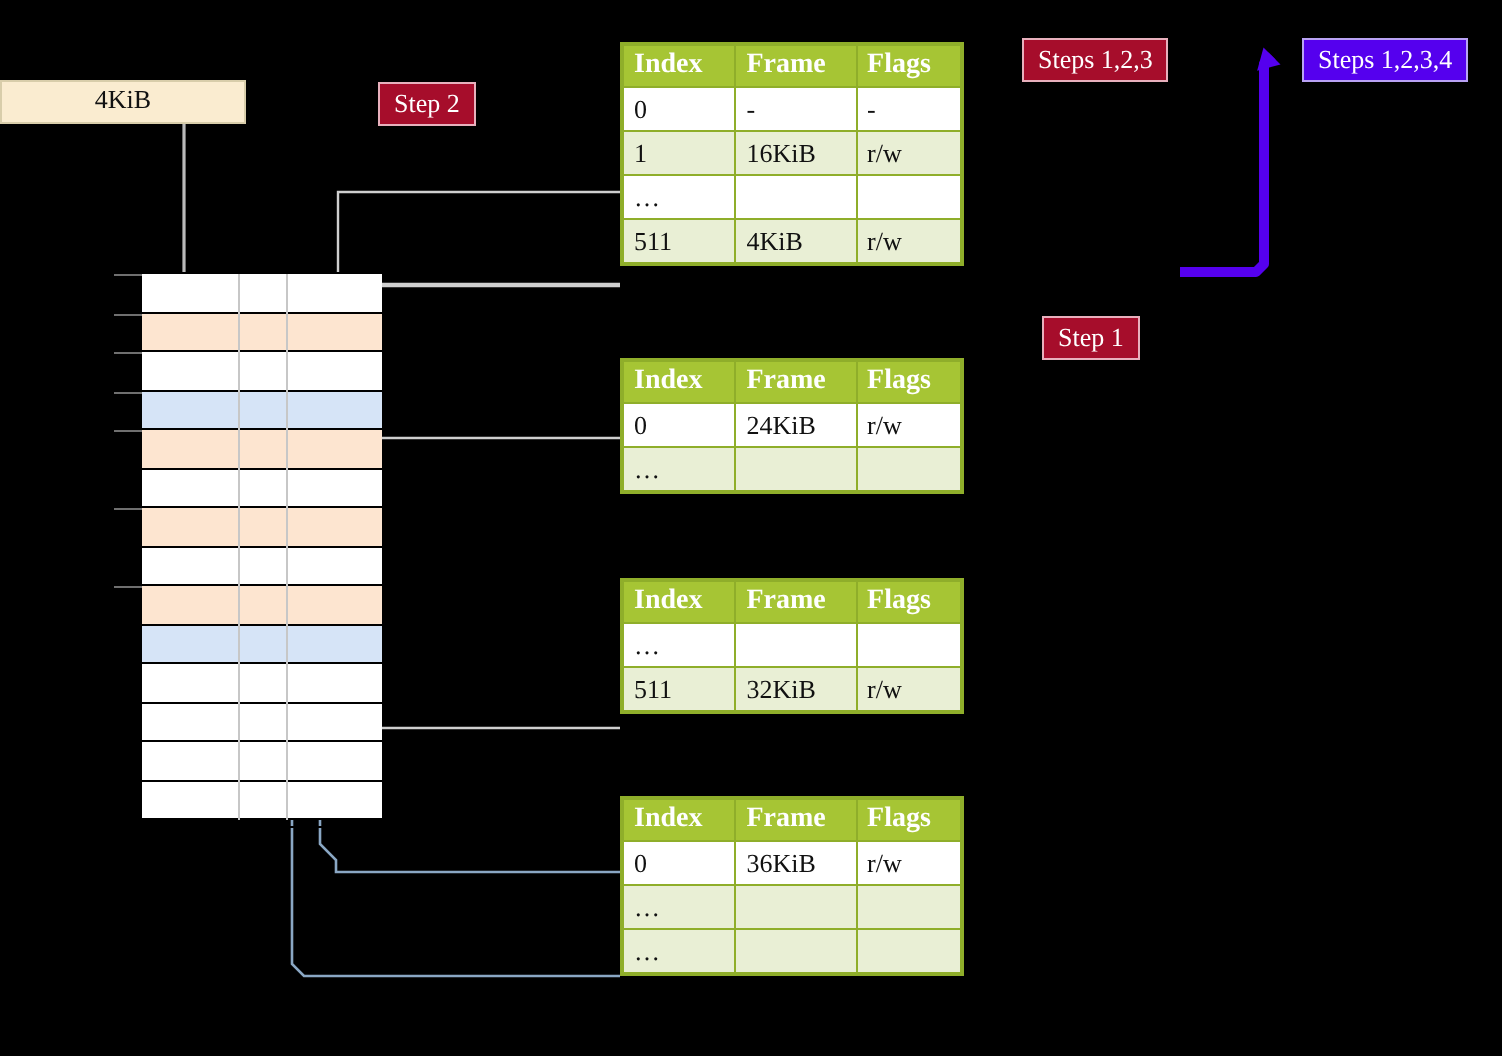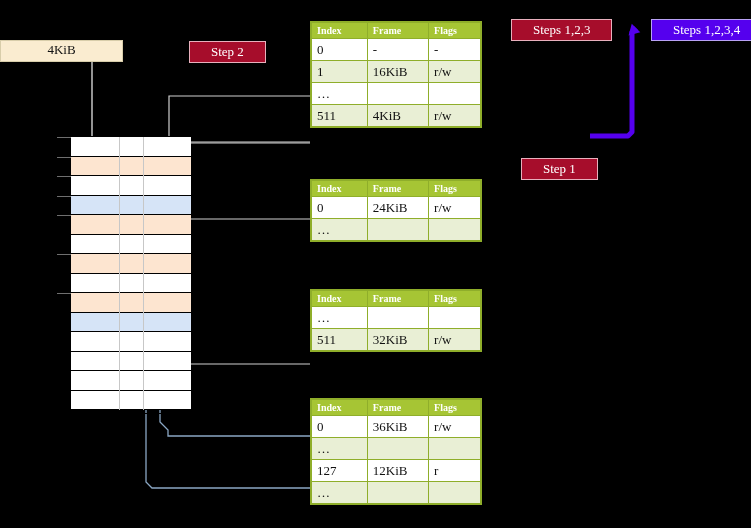--- a/index.html
+++ b/index.html
@@ -2,33 +2,33 @@
 <html><head>
 <meta charset="utf-8">
 <style>
   html,body{margin:0;padding:0;background:#000;}
   body{width:751px;height:528px;position:relative;overflow:hidden;
        font-family:"Liberation Serif", serif;}
   .stage{position:absolute;left:0;top:0;width:751px;height:528px;}
 
   
   .badge{position:absolute;color:#fff;font-size:13px;line-height:16px;
-         padding:2px 21px;white-space:nowrap;font-family:"Liberation Serif",serif;}
+         padding:2px 7px;white-space:nowrap;font-family:"Liberation Serif",serif;}
   .badge.red{background:#a60d2b;border:1px solid #e8b0bd;}
   .badge.blue{background:#5500ee;border:1px solid #b9a2f5;}
 
   
   .kib-box{position:absolute;background:#faecd0;border:1px solid #d8cdaa;
            color:#111;font-size:13px;text-align:center;line-height:18px;}
 
   
   .ptable{position:absolute;border:1px solid #8fae2a;border-collapse:collapse;
           background:#fff;}
   .ptable table{border-collapse:collapse;width:100%;}
-  .ptable th{background:#a6c534;color:#ffffff;font-weight:bold;font-size:10px;
+  .ptable th{background:#a6c534;color:#ffffff;font-weight:bold;font-size:14px;
              text-align:left;padding:2px 5px;border:1px solid #8fae2a;
              font-family:"Liberation Serif",serif;}
   .ptable td{font-size:13px;color:#111;padding:2px 5px;border:1px solid #8fae2a;
              background:#fff;height:17px;font-family:"Liberation Serif",serif;}
   .ptable tr.alt td{background:#e9efd5;}
   .ptable td.hl{background:#fbfb90;}
   .col-i{width:55px;}
   .col-f{width:58px;}
   .col-g{width:50px;}
 
@@ -217,25 +217,20 @@
             <tr>
               <td class="col-i">0</td>
               <td class="col-f">36KiB</td>
               <td class="col-g">r/w</td>
             </tr>
             <tr class="alt">
               <td class="col-i">…</td>
               <td class="col-f"></td>
               <td class="col-g"></td>
             </tr>
-            <tr>
-              <td class="col-i">127</td>
-              <td class="col-f">12KiB</td>
-              <td class="col-g">r</td>
-            </tr>
             <tr class="alt">
               <td class="col-i">…</td>
               <td class="col-f"></td>
               <td class="col-g"></td>
             </tr>
           </tbody>
         </table>
       </div>
     </div>
 

